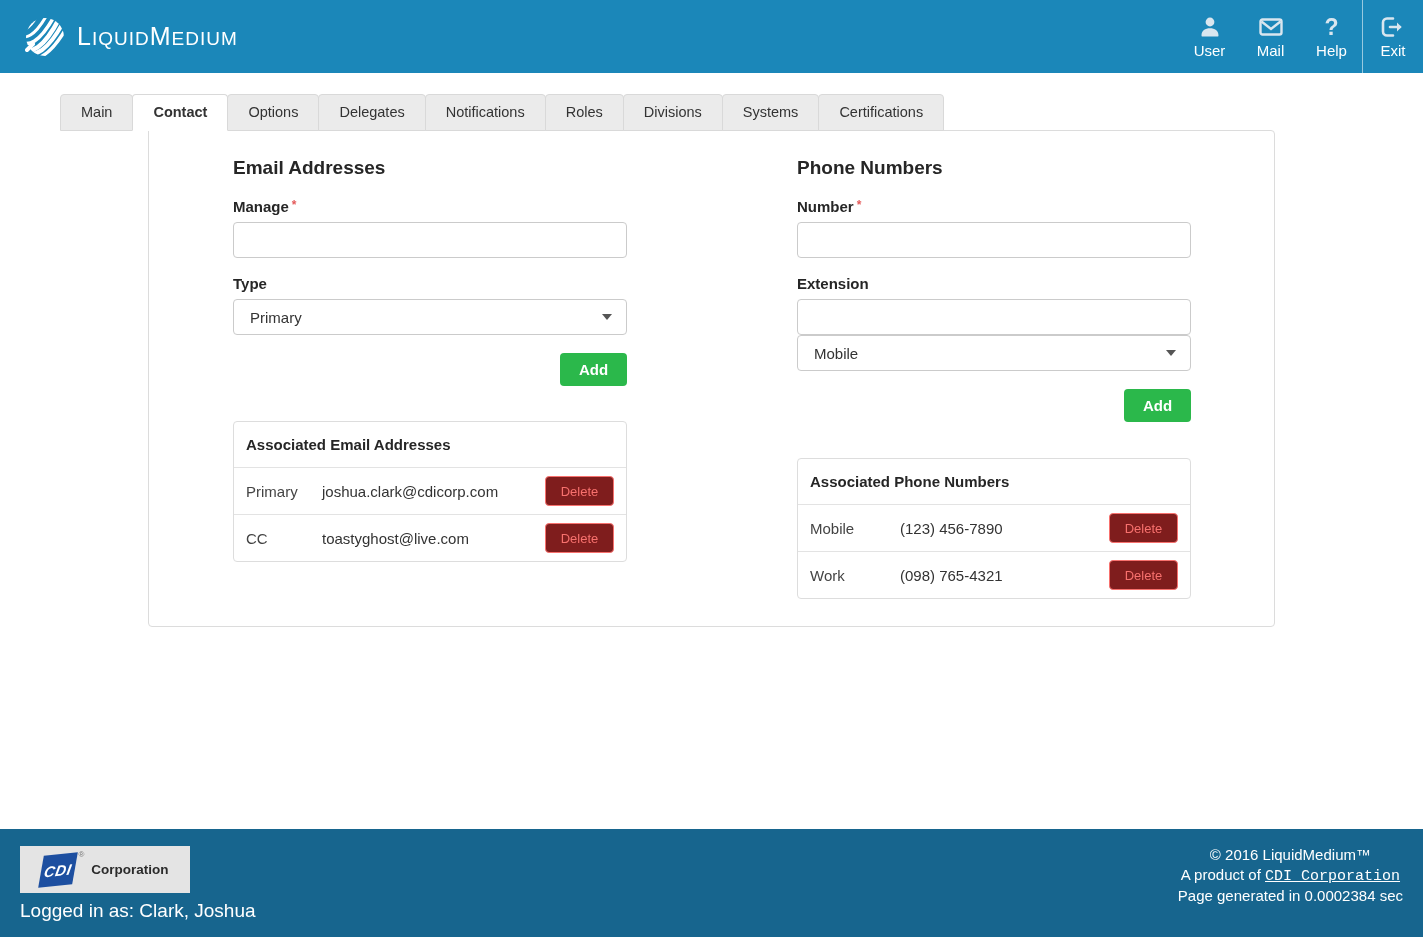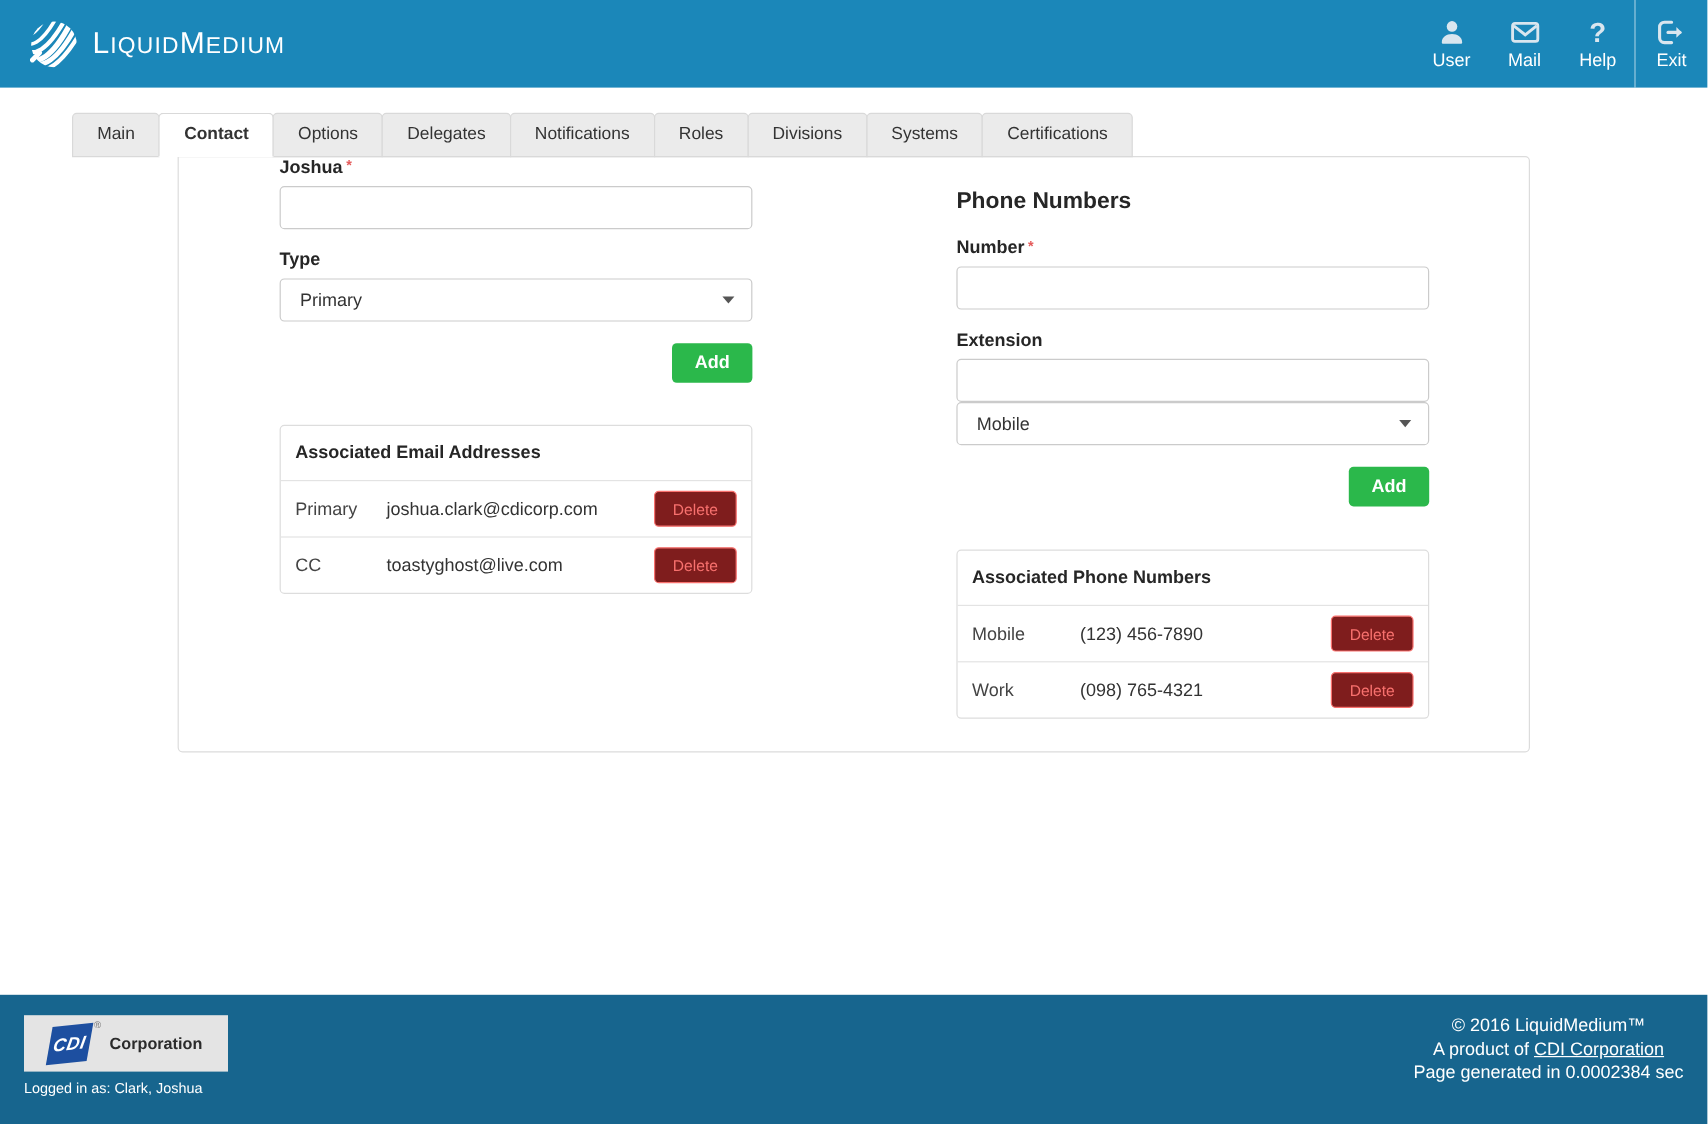--- a/index.html
+++ b/index.html
@@ -83,23 +83,23 @@
     position:absolute; left:20px; top:17px; width:170px; height:47px; background:#e4e4e4;
     display:flex; align-items:center; justify-content:center;
   }
   .cdi-flag {
     width:34px; height:32px; background:#1d4fa0; transform:skew(-10deg,-6deg);
     display:flex; align-items:center; justify-content:center;
     color:#fff; font-weight:700; font-style:italic; font-size:15px; letter-spacing:0.5px;
   }
   .cdi-reg { font-size:8px; color:#777; align-self:flex-start; margin:4px 0 0 3px; }
   .cdi-corp { font-size:13.5px; color:#2b2b2b; font-weight:600; margin-left:7px; }
-  .logged-in { position:absolute; left:20px; top:71px; color:#fff; font-size:12px; }
+  .logged-in { position:absolute; left:20px; top:71px; color:#fff; font-size:19px; }
   .footer-right { position:absolute; right:20px; top:16px; text-align:center; color:#fff; font-size:15px; line-height:19.5px; }
-  .footer-link { color:#fff; text-decoration:underline; cursor:pointer; }
+  .footer-link { color:#fff; text-decoration:underline; cursor:pointer;font-family:Liberation Mono, monospace; }
 </style>
 </head>
 <body>
 
 <div class="header">
   <div class="brand">
     <svg class="brand-logo" viewBox="0 0 40 40">
       <defs>
           <clipPath id="gclip">
             <circle cx="20" cy="20" r="19"></circle>
@@ -165,22 +165,23 @@
   <div class="tab">Notifications</div>
   <div class="tab">Roles</div>
   <div class="tab">Divisions</div>
   <div class="tab">Systems</div>
   <div class="tab">Certifications</div>
 </div>
 
 <div class="panel">
 
   <div class="col col-email">
-
-    <label class="field-label"><span>Joshua</span><span class="req">*</span></label>
+    <div class="section-title">Email Addresses</div>
+
+    <label class="field-label"><span>Manage</span><span class="req">*</span></label>
     <input class="text-input" type="text" value="" style="">
 
     <label class="field-label field-gap">Type</label>
     <div class="select-box">
       <span class="select-value">Primary</span>
       <span class="caret"></span>
     </div>
 
     <button class="btn-add">Add</button>
 

